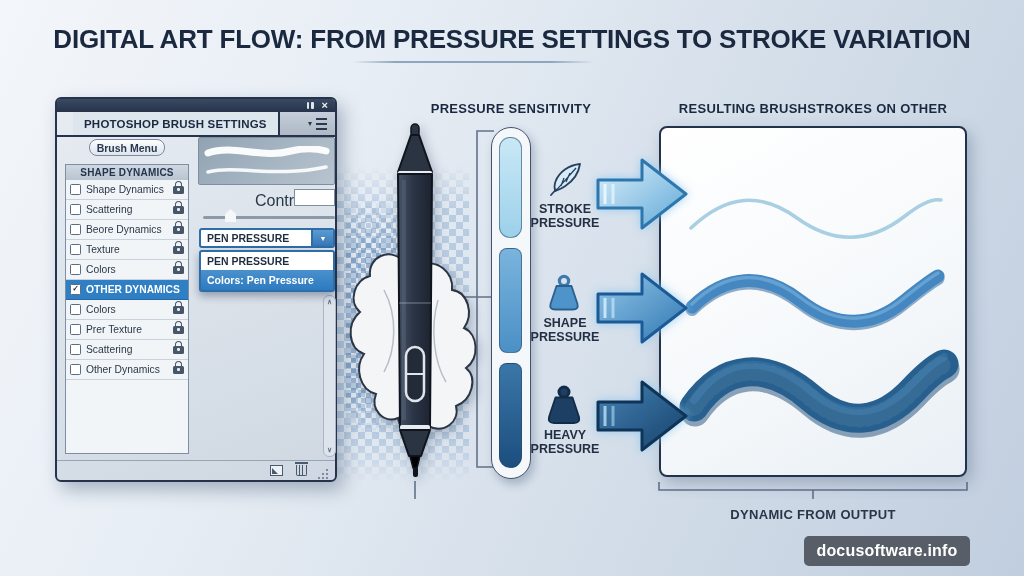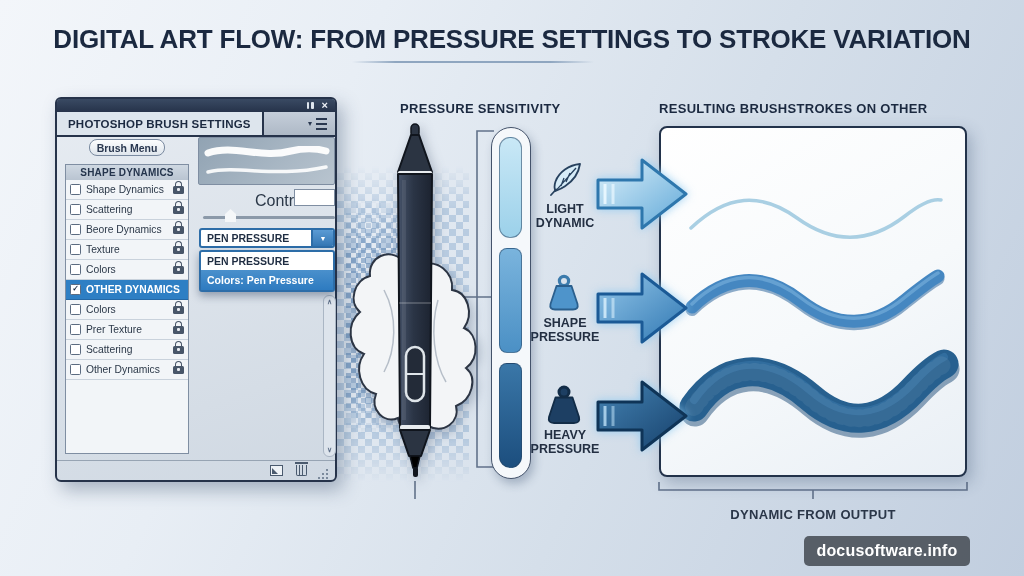--- a/index.html
+++ b/index.html
@@ -20,21 +20,21 @@
     box-sizing:border-box;}
   .titlebar{position:absolute;left:0;top:0;right:0;height:13px;border-radius:3px 3px 0 0;
     background:linear-gradient(#3a4a63,#26334a);display:flex;align-items:center;justify-content:flex-end;
     gap:8px;padding-right:7px;}
   .pausebars{display:flex;gap:2px;}
   .pausebars i{width:2.5px;height:7px;background:#dfe6ee;border-radius:1px;}
   .closex{color:#eef2f7;font-size:11px;font-weight:bold;line-height:11px;}
   .tabrow{position:absolute;left:0;top:13px;right:0;height:23px;display:flex;
     border-bottom:2px solid #26334a;}
   .tab{background:#dde5ed;color:#1b2940;font-size:11.5px;font-weight:bold;letter-spacing:.2px;
-    display:flex;align-items:center;padding:0 11px;border-right:2px solid #26334a;white-space:nowrap;}
+    display:flex;align-items:center;padding:0 11px;border-right:2px solid #26334a;white-space:nowrap;margin-left:16px;}
   .tabrest{flex:1;background:linear-gradient(#c5ceda,#aeb9c6);display:flex;align-items:center;
     justify-content:flex-end;padding-right:8px;gap:4px;}
   .menuarrow{font-size:8px;color:#2a3850;}
   .menubars{width:11px;height:8px;border-top:2px solid #2a3850;border-bottom:2px solid #2a3850;
     background:linear-gradient(transparent 3px,#2a3850 3px,#2a3850 5px,transparent 5px);}
 
   .brushmenu-btn{left:32px;top:40px;width:76px;height:17px;border:1.5px solid #7a8aa0;border-radius:8px;
     background:linear-gradient(#fbfcfd,#dfe6ed);font-size:10.5px;font-weight:bold;color:#2a3850;
     display:flex;align-items:center;justify-content:center;box-sizing:border-box;}
   .sechdr{left:8px;top:65px;width:124px;height:17px;border:1px solid #7f8ea2;box-sizing:border-box;
@@ -94,21 +94,21 @@
   .pixels{left:337px;top:166px;width:132px;height:316px;
     background:repeating-conic-gradient(rgba(73,125,180,.26) 0% 25%,transparent 0% 50%) 0 0/14px 14px;
     -webkit-mask-image:linear-gradient(180deg,transparent,#000 14%,#000 86%,transparent);
     mask-image:linear-gradient(180deg,transparent,#000 14%,#000 86%,transparent);}
   .pixels2{left:346px;top:198px;width:62px;height:238px;
     background:repeating-conic-gradient(rgba(47,99,158,.38) 0% 25%,transparent 0% 50%) 0 0/10px 10px;
     -webkit-mask-image:linear-gradient(180deg,transparent,#000 20%,#000 80%,transparent);
     mask-image:linear-gradient(180deg,transparent,#000 20%,#000 80%,transparent);}
 
   
-  .col-head{font-size:13px;font-weight:bold;color:#1b2940;letter-spacing:.3px;text-align:left;}
+  .col-head{font-size:13px;font-weight:bold;color:#1b2940;letter-spacing:.3px;text-align:center;}
   .capsule{left:491px;top:127px;width:40px;height:352px;background:#f5f8fb;border:1.5px solid #44536b;
     border-radius:21px;box-sizing:border-box;box-shadow:3px 5px 10px rgba(44,66,98,.3);}
   .seg{position:absolute;left:7px;width:23px;border:1px solid rgba(40,70,100,.55);box-sizing:border-box;}
   .seg.light{top:9px;height:101px;border-radius:11px;background:linear-gradient(180deg,#c9e8f6,#9cd1ea);}
   .seg.medium{top:120px;height:105px;border-radius:8px;background:linear-gradient(180deg,#7ab4dd,#4b90c5);}
   .seg.heavy{top:235px;height:105px;border-radius:8px 8px 12px 12px;background:linear-gradient(180deg,#3a77a8,#1c4e7e);}
   .plabel{width:92px;text-align:center;font-size:12.5px;font-weight:bold;color:#232f42;line-height:1.12;}
 
   
   .arrow{filter:drop-shadow(0 0 5px rgba(140,200,240,.85));z-index:5;}
@@ -304,21 +304,21 @@
     <div class="seg light"></div>
     <div class="seg medium"></div>
     <div class="seg heavy"></div>
   </div>
 
   <svg class="abs" style="left:547px;top:160px" width="38" height="38" viewBox="0 0 38 38">
     <path d="M33,4 C22,5 12,12 8.5,21.5 C7.3,25 7.3,28.5 8.5,31 C11,30 14.5,28.6 18,26.2 C26,21 31.6,13.5 33,4 Z" fill="#d7ecf8" stroke="#27415e" stroke-width="1.8" stroke-linejoin="round"></path>
     <path d="M9,30.5 C15,24 21,17 29,8 M14,26 L17,18 M19,22 L23,13" fill="none" stroke="#27415e" stroke-width="1.3"></path>
     <path d="M4,35 L9,29.5" stroke="#27415e" stroke-width="1.8" stroke-linecap="round"></path>
   </svg>
-  <div class="abs plabel" style="left:519px;top:202px">LIGHT DYNAMIC</div>
+  <div class="abs plabel" style="left:519px;top:202px">STROKE PRESSURE</div>
 
   <svg class="abs" style="left:543px;top:274px" width="42" height="40" viewBox="0 0 42 40">
     <circle cx="21" cy="7" r="4.6" fill="none" stroke="#3c7bac" stroke-width="3.2"></circle>
     <path d="M13.5,12 H28.5 L34.5,30 Q35.8,35.5 30,35.5 H12 Q6.2,35.5 7.5,30 Z" fill="#4e94cb" stroke="#2b5f8d" stroke-width="1.8" stroke-linejoin="round"></path>
   </svg>
   <div class="abs plabel" style="left:519px;top:316px">SHAPE PRESSURE</div>
 
   <svg class="abs" style="left:541px;top:384px" width="46" height="44" viewBox="0 0 46 44">
     <circle cx="23" cy="8" r="5" fill="#1d3f63" stroke="#122c47" stroke-width="3"></circle>
     <path d="M14.5,13.5 H31.5 L38,33 Q39.4,39 33,39 H13 Q6.6,39 8,33 Z" fill="#1d3f63" stroke="#122c47" stroke-width="1.8" stroke-linejoin="round"></path>

